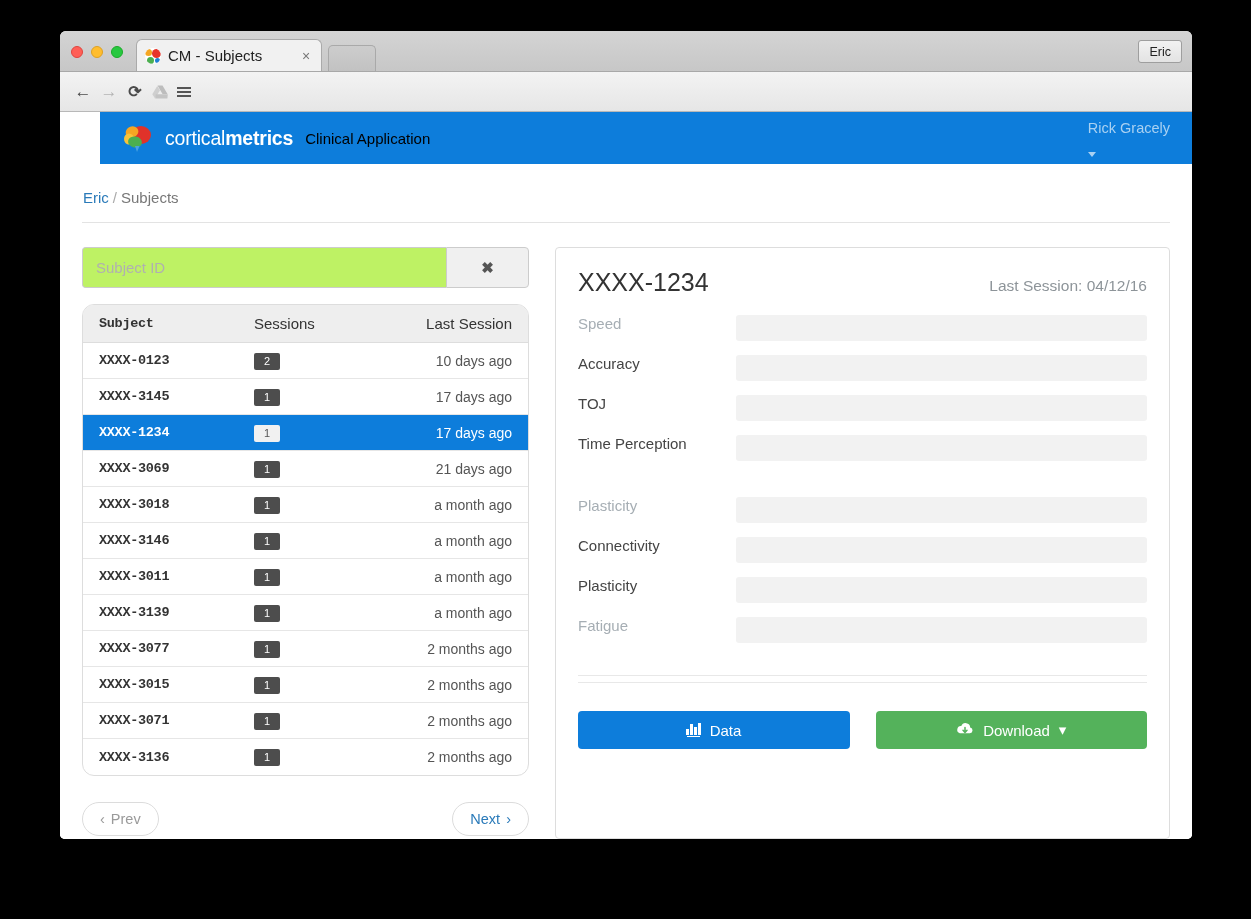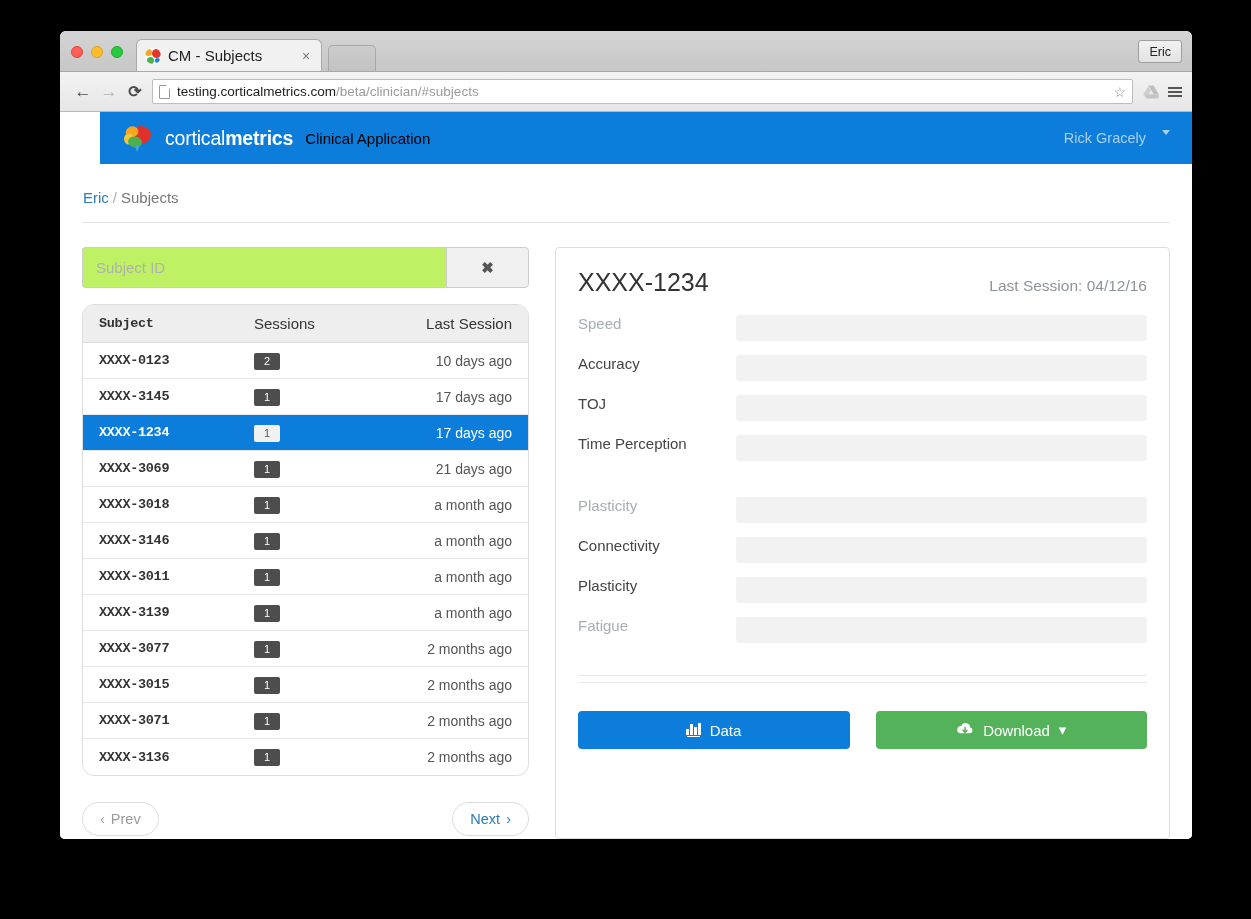--- a/index.html
+++ b/index.html
@@ -131,21 +131,21 @@
     display: flex; align-items: center; padding: 8px 22px;
     flex: 0 0 52px;
     margin-left: 40px;
   }
   .brand-logo { width: 32px; height: 30px; position: relative; margin-right: 11px; }
   .brand-name { font-size: 19.5px; color: #fff; font-weight: 400; letter-spacing: -0.2px; }
   .brand-name b { font-weight: 700; }
   .brand-sub { font-size: 15px; color: #000000; margin-left: 12px; }
   .nav-user {
     margin-left: auto; font-size: 14.5px; color: #a9d1f2;
-    display: flex; align-items: flex-start; gap: 16px;
+    display: flex; align-items: flex-start; gap: 16px; flex-direction: column;
   }
   .caret { width:0;height:0;border-left:4px solid transparent;border-right:4px solid transparent;border-top:5px solid currentColor; display:inline-block; }
 
   .content { flex: 1; padding: 0 22px; background: #fff; display:flex; flex-direction:column; }
 
   .breadcrumb { padding: 25px 0 16px 1px; font-size: 15px; color: #777; }
   .breadcrumb a { color: #2a7ab9; text-decoration: none; }
   .breadcrumb .sep { color: #aaa; margin: 0 4px; }
   .bc-rule { border-top: 1px solid #e3e3e3; }
 
@@ -288,25 +288,20 @@
     <div class="tab-ghost"></div>
 
     <div class="eric-btn">Eric</div>
   </div>
 
   <div class="toolbar">
     <span class="nav-btn">←</span>
     <span class="nav-btn disabled">→</span>
     <span class="nav-btn reload">⟳</span>
 
-    <div class="omnibox">
-      <span class="page-icon"></span>
-      <span class="url"><b>testing.corticalmetrics.com</b><span>/beta/clinician/#subjects</span></span>
-      <span class="star">☆</span>
-    </div>
 
     <div class="tb-right">
       <span class="drive-ico">
         <svg width="16" height="14" viewBox="0 0 16 14">
             <polygon points="5.5,0.5 10.5,0.5 15.5,9 10.5,9" fill="#bdbdbd"></polygon>
             <polygon points="5.2,1 0.3,9.3 3,13.5 8,5.2" fill="#cfcfcf"></polygon>
             <polygon points="3.3,13.6 15.4,13.6 15.8,9.3 3.9,9.3" fill="#c4c4c4"></polygon>
           </svg>
       </span>
       <span class="menu-ico">

